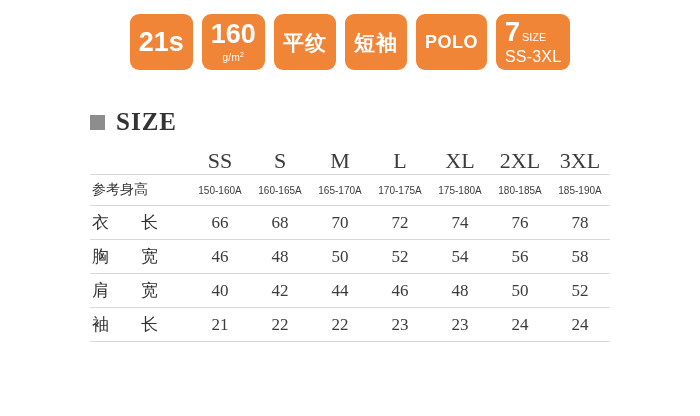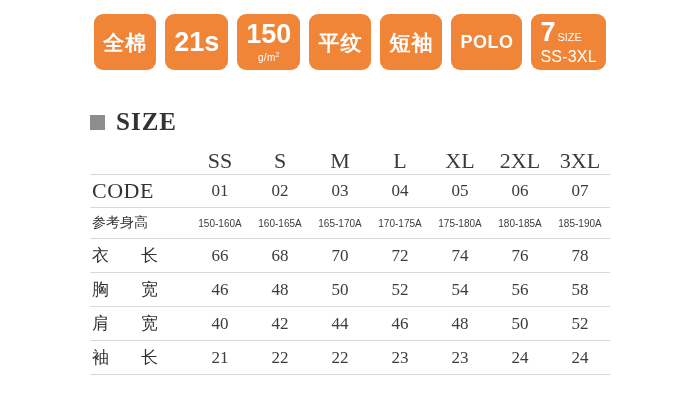--- a/index.html
+++ b/index.html
@@ -193,31 +193,28 @@
     width: 100px;
   }
 </style>
 </head>
 <body>
 
 <div class="page">
 
   <div class="badges">
 
-    <div class="badge">
-      <span class="cn">全棉</span>
-    </div>
 
     <div class="badge">
       <span class="big">21s</span>
     </div>
 
     <div class="badge">
       <span class="stack">
-        <span class="big">150</span>
+        <span class="big">160</span>
         <span class="sub"><span>g/m</span><span class="sup">2</span></span>
       </span>
     </div>
 
     <div class="badge">
       <span class="cn">平纹</span>
     </div>
 
     <div class="badge">
       <span class="cn">短袖</span>
@@ -261,30 +258,20 @@
         <td class="rowlabel"></td>
         <td>SS</td>
         <td>S</td>
         <td>M</td>
         <td>L</td>
         <td>XL</td>
         <td>2XL</td>
         <td>3XL</td>
       </tr>
 
-      <tr class="code">
-        <td class="rowlabel">CODE</td>
-        <td>01</td>
-        <td>02</td>
-        <td>03</td>
-        <td>04</td>
-        <td>05</td>
-        <td>06</td>
-        <td>07</td>
-      </tr>
 
       <tr class="height">
         <td class="rowlabel">参考身高</td>
         <td>150-160A</td>
         <td>160-165A</td>
         <td>165-170A</td>
         <td>170-175A</td>
         <td>175-180A</td>
         <td>180-185A</td>
         <td>185-190A</td>

